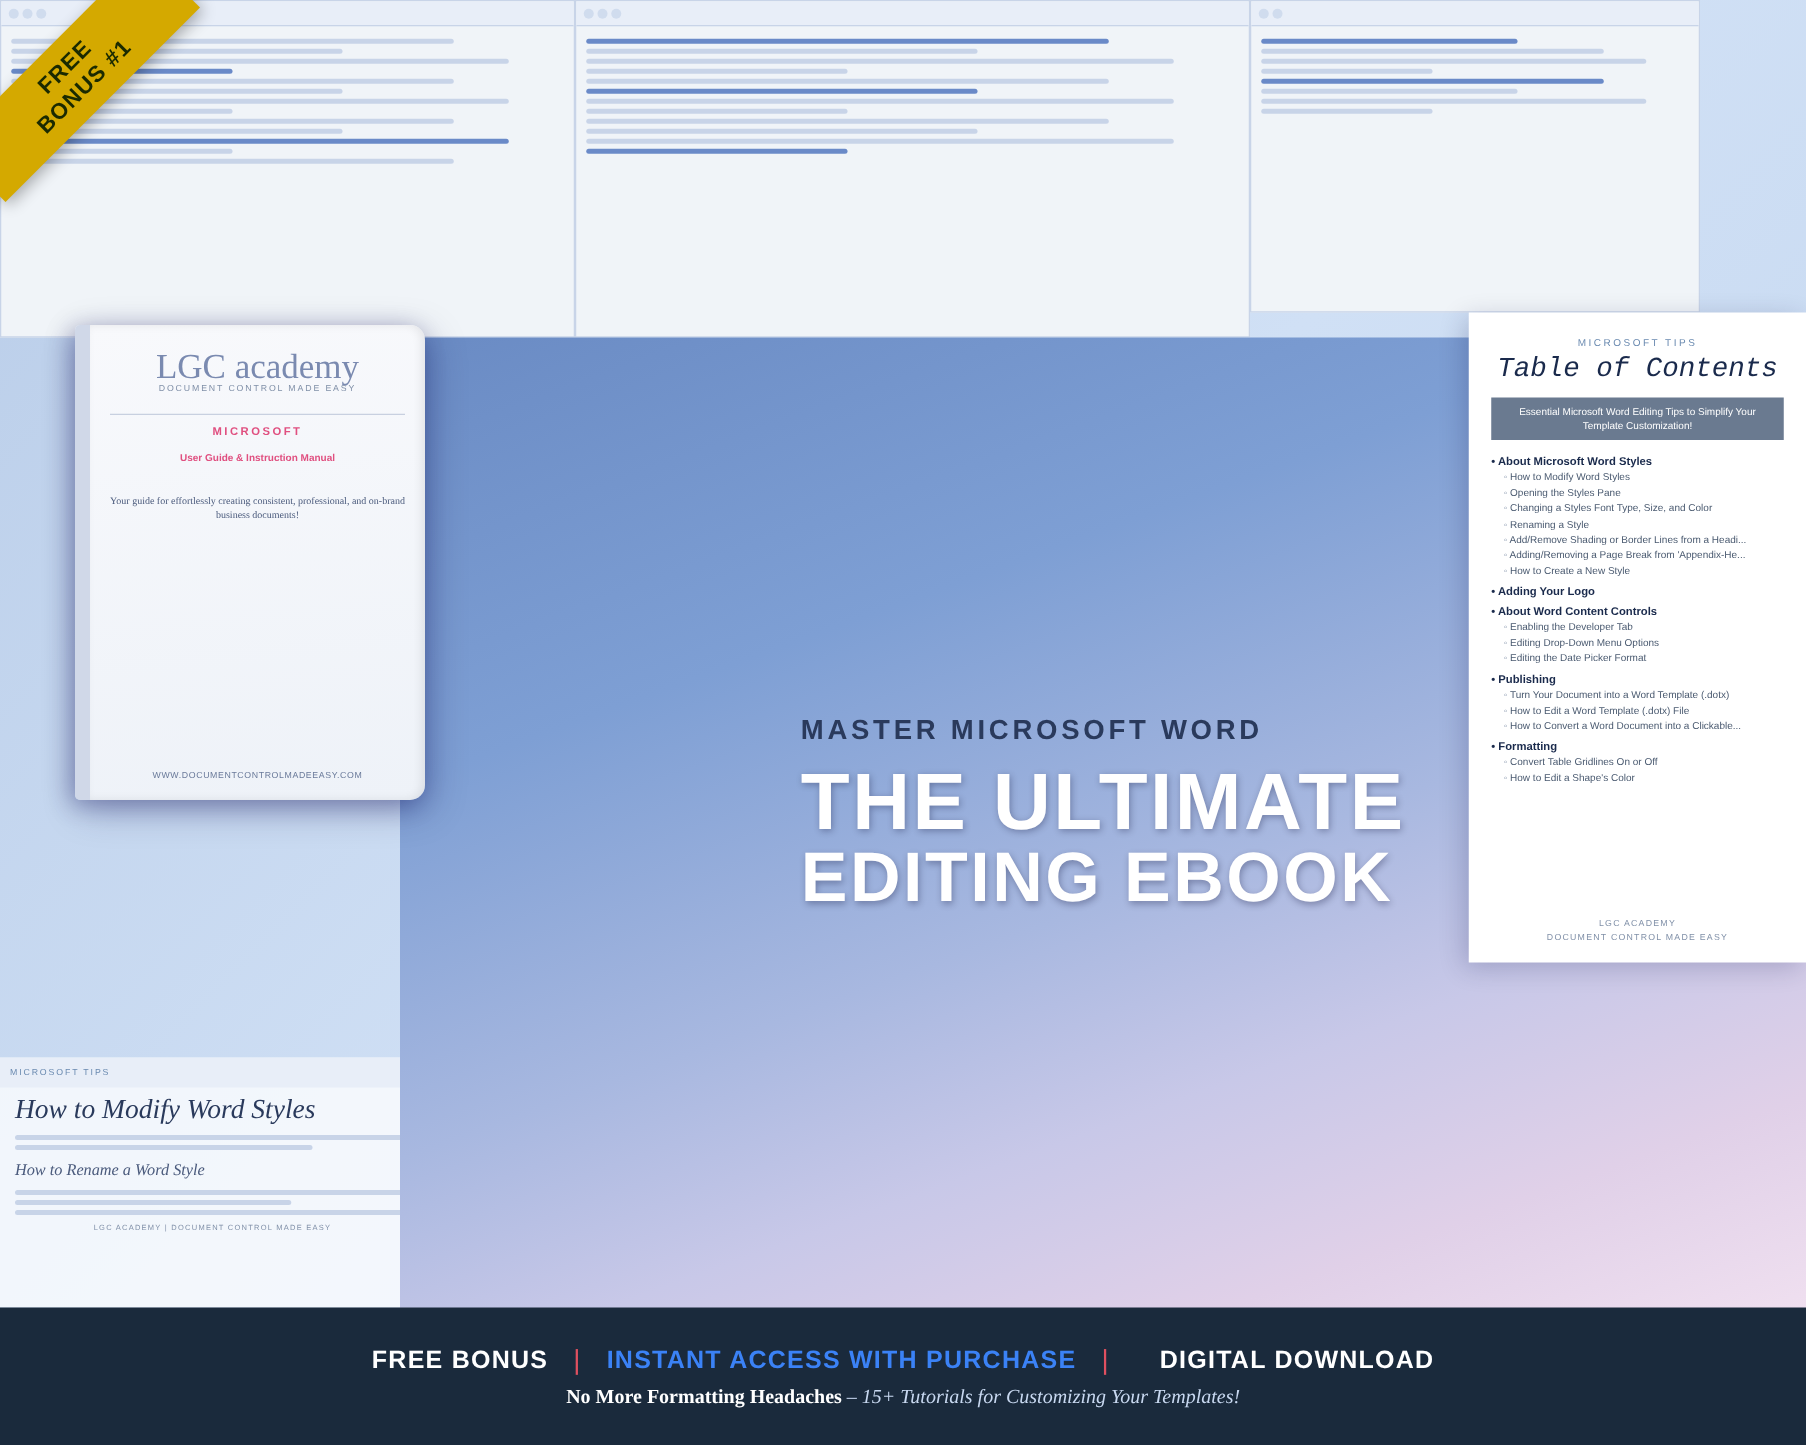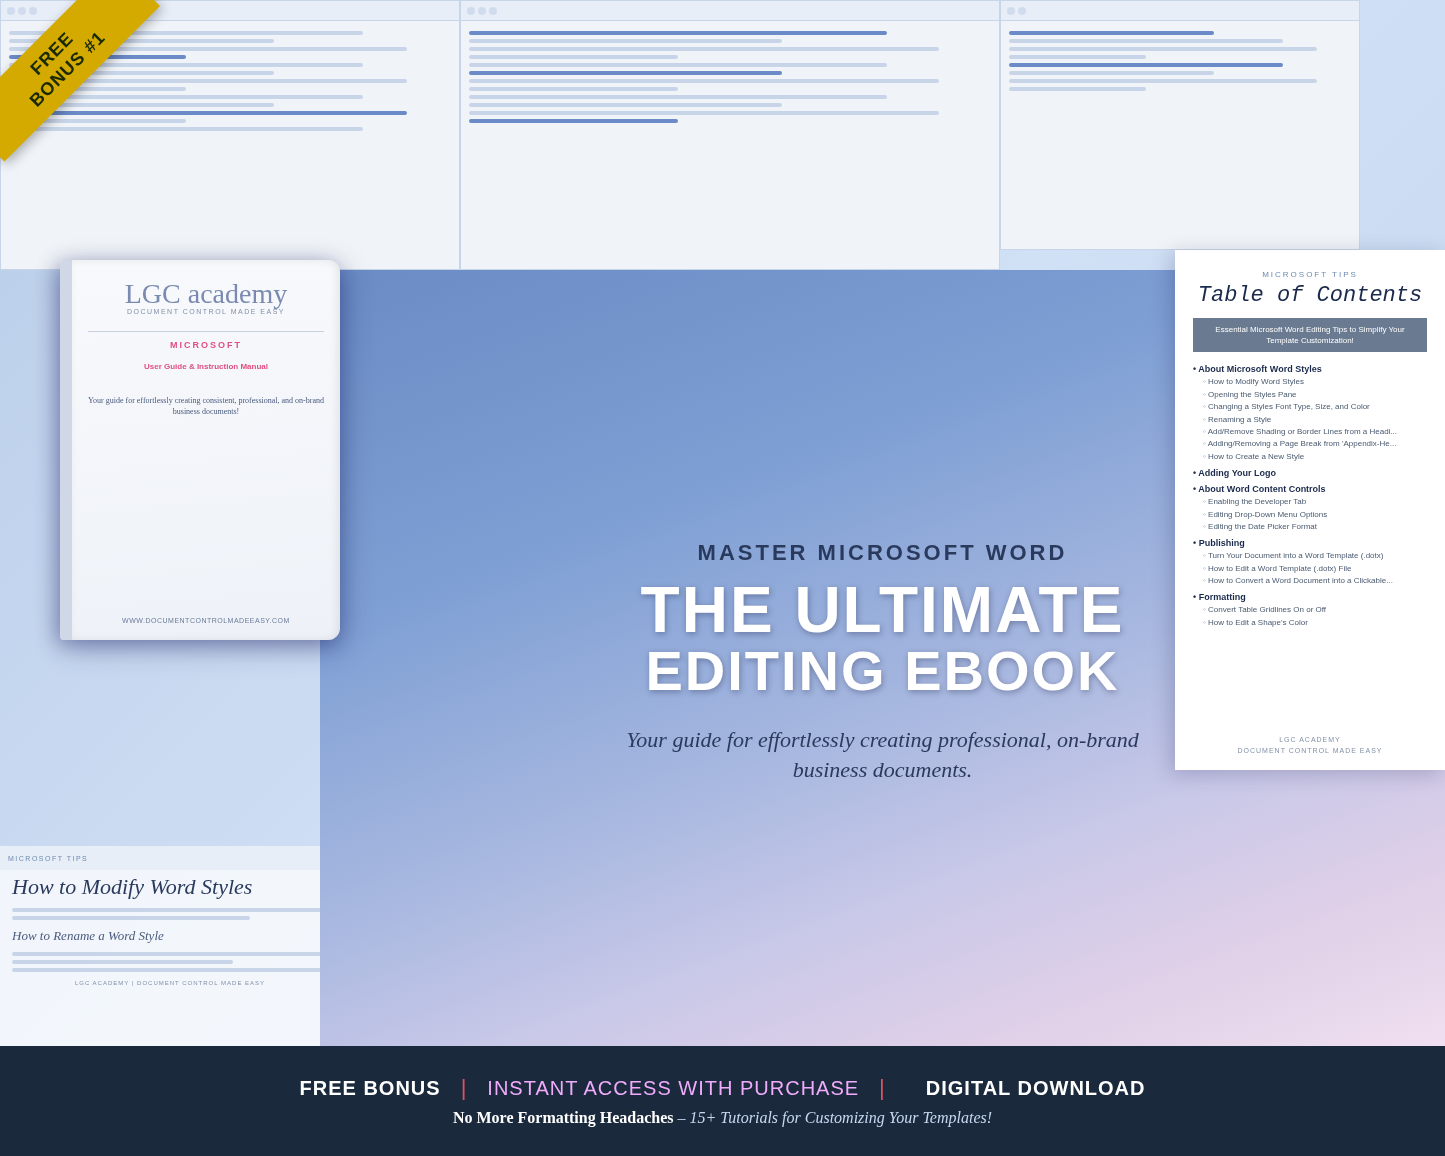--- a/index.html
+++ b/index.html
@@ -26,21 +26,20 @@
       left: 320px;
       right: 0;
       bottom: 100px;
       background: linear-gradient(160deg, #6a8bc4 0%, #7e9fd4 30%, #a8b8e0 55%, #c8c8e8 70%, #e0d0e8 85%, #f0e0f0 100%);
       display: flex;
       align-items: center;
       justify-content: center;
     }
 
     .promo-text-block {
-      text-align: center;
       padding: 40px 60px;
       max-width: 700px;
     }
 
     .promo-subtitle {
       font-family: Arial, sans-serif;
       font-size: 22px;
       font-weight: 700;
       letter-spacing: 3px;
       color: #2a3a5c;
@@ -526,21 +525,20 @@
     <div style="font-family:Arial,sans-serif;font-size:6px;letter-spacing:1px;color:#8090a8;text-align:center;margin-top:8px;text-transform:uppercase;">LGC ACADEMY | DOCUMENT CONTROL MADE EASY</div>
   </div>
 
 </div>
 
 <div class="main-promo">
   <div class="promo-text-block">
     <div class="promo-subtitle">MASTER MICROSOFT WORD</div>
     <div class="promo-title-line1">THE ULTIMATE</div>
     <div class="promo-title-line2">EDITING EBOOK</div>
-    <div class="promo-desc">Your guide for effortlessly creating professional, on-brand business documents.</div>
   </div>
 </div>
 
 <div class="book-cover">
   <div class="book-cover-inner">
     <div class="book-logo">
       <div class="book-logo-text">LGC academy</div>
       <div class="book-logo-subtitle">document control made easy</div>
     </div>
     <div class="book-divider"></div>
@@ -590,21 +588,21 @@
     <span>FREE</span>
     <br>
     <span>BONUS #1</span>
   </div>
 </div>
 
 <div class="footer-bar">
   <div class="footer-main">
     <span style="color:#fff; font-weight:900;">FREE BONUS</span>
     <span class="footer-divider">|</span>
-    <span style="color:#f0abfc; font-weight:400;">INSTANT ACCESS WITH PURCHASE</span>
+    <span style="color:#3b82f6; font-weight:700;">INSTANT ACCESS WITH PURCHASE</span>
     <span class="footer-divider">|</span>
     <span style="color:#fff; font-weight:900;margin-left:20px;">DIGITAL DOWNLOAD</span>
   </div>
   <div class="footer-sub">
     <strong>No More Formatting Headaches</strong>
     <span>– 15+ Tutorials for Customizing Your Templates!</span>
   </div>
 </div>
 
 </body></html>

